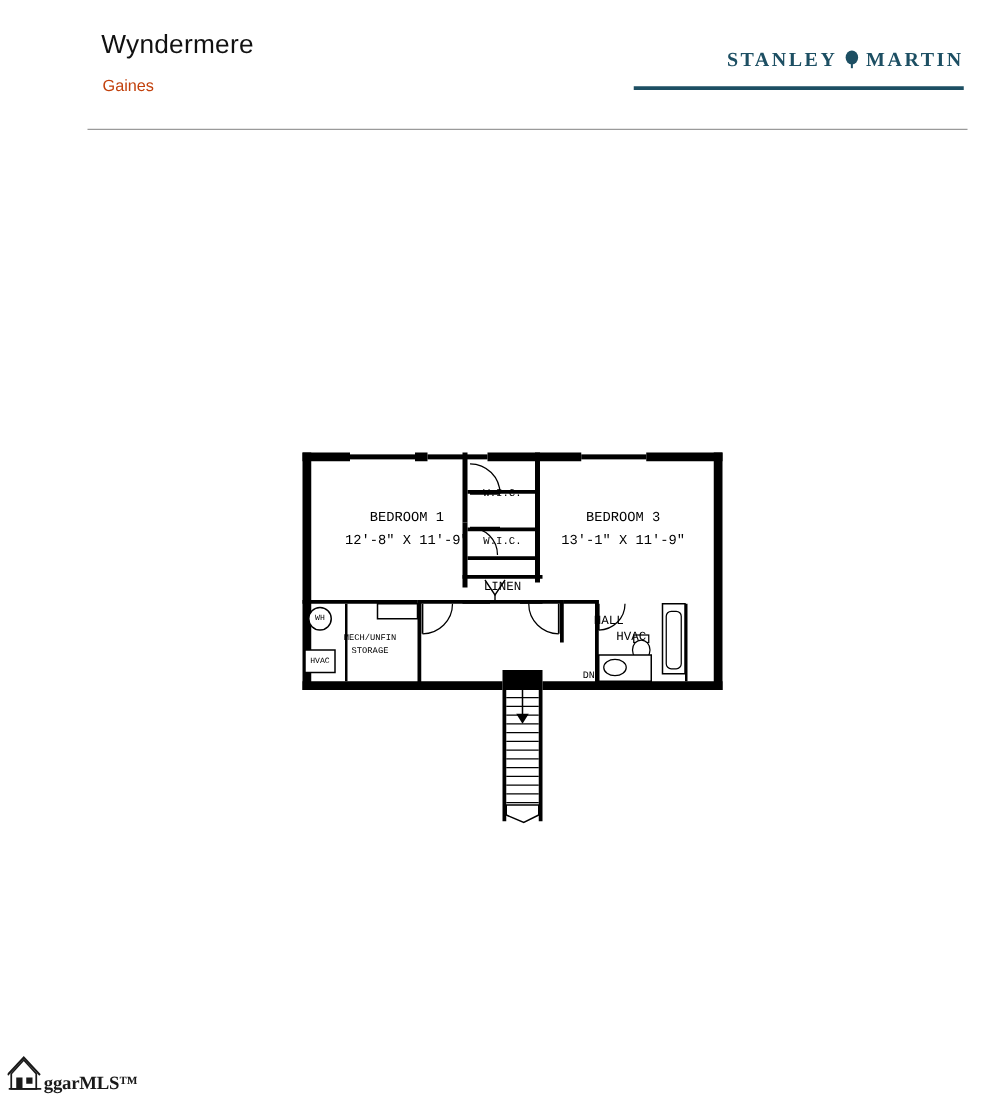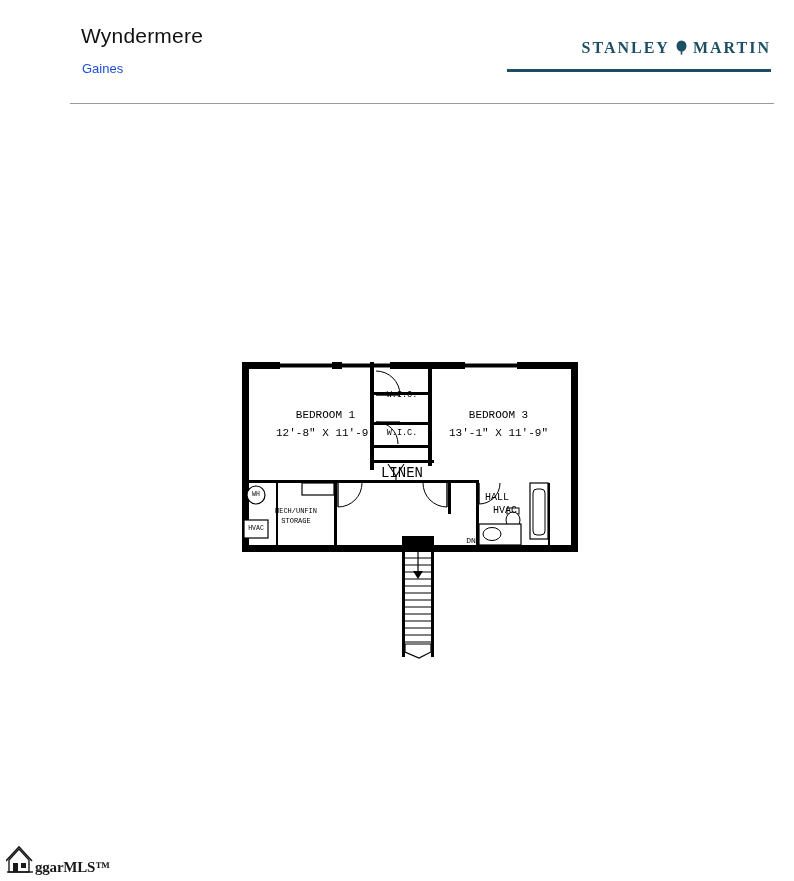--- a/index.html
+++ b/index.html
@@ -29,21 +29,21 @@
     top: 24px;
     font-size: 21px;
     letter-spacing: 0.2px;
     color: #111;
   }
   #plan-subtitle {
     position: absolute;
     left: 64px;
     top: 61px;
     font-size: 13px;
-    color: #1d4ed8;
+    color: #c2410c;
   }
   #brand {
     position: absolute;
     right: 41px;
     top: 38px;
     width: 268px;
     text-align: right;
   }
   #brand-name {
     font-family: "Liberation Serif", serif;
@@ -242,23 +242,23 @@
   </svg>
 
   <div class="fp-label" style="left:28px; top:57px; width:135px; font-size:11px;">BEDROOM 1</div>
   <div class="fp-label" style="left:28px; top:75px; width:135px; font-size:11px;">12'-8" X 11'-9"</div>
 
   <div class="fp-label" style="left:196px; top:57px; width:145px; font-size:11px;">BEDROOM 3</div>
   <div class="fp-label" style="left:196px; top:75px; width:145px; font-size:11px;">13'-1" X 11'-9"</div>
 
   <div class="fp-label" style="left:146px; top:38px; width:52px; font-size:8.5px;">W.I.C.</div>
   <div class="fp-label" style="left:146px; top:76px; width:52px; font-size:8.5px;">W.I.C.</div>
-  <div class="fp-label" style="left:142px; top:113px; width:60px; font-size:14px;">LINEN</div>
-
-  <div class="fp-label" style="left:244px; top:140px; width:46px; font-size:10px;text-align:center;">HALL</div>
+  <div class="fp-label" style="left:142px; top:113px; width:60px; font-size:10px;">LINEN</div>
+
+  <div class="fp-label" style="left:234px; top:140px; width:46px; font-size:10px;text-align:center;">HALL</div>
   <div class="fp-label" style="left:252px; top:153px; width:46px; font-size:10px;">HVAC</div>
 
   <div class="fp-label" style="left:30px; top:155px; width:72px; font-size:7px;">MECH/UNFIN</div>
   <div class="fp-label" style="left:30px; top:165px; width:72px; font-size:7px;">STORAGE</div>
 
   <div class="fp-label" style="left:17px; top:139px; width:18px; font-size:6.5px;">WH</div>
   <div class="fp-label" style="left:14px; top:173px; width:24px; font-size:6.5px;">HVAC</div>
   <div class="fp-label" style="left:190px; top:184px; width:22px; font-size:8px;margin-left:40px;">DN</div>
 </div>
 

